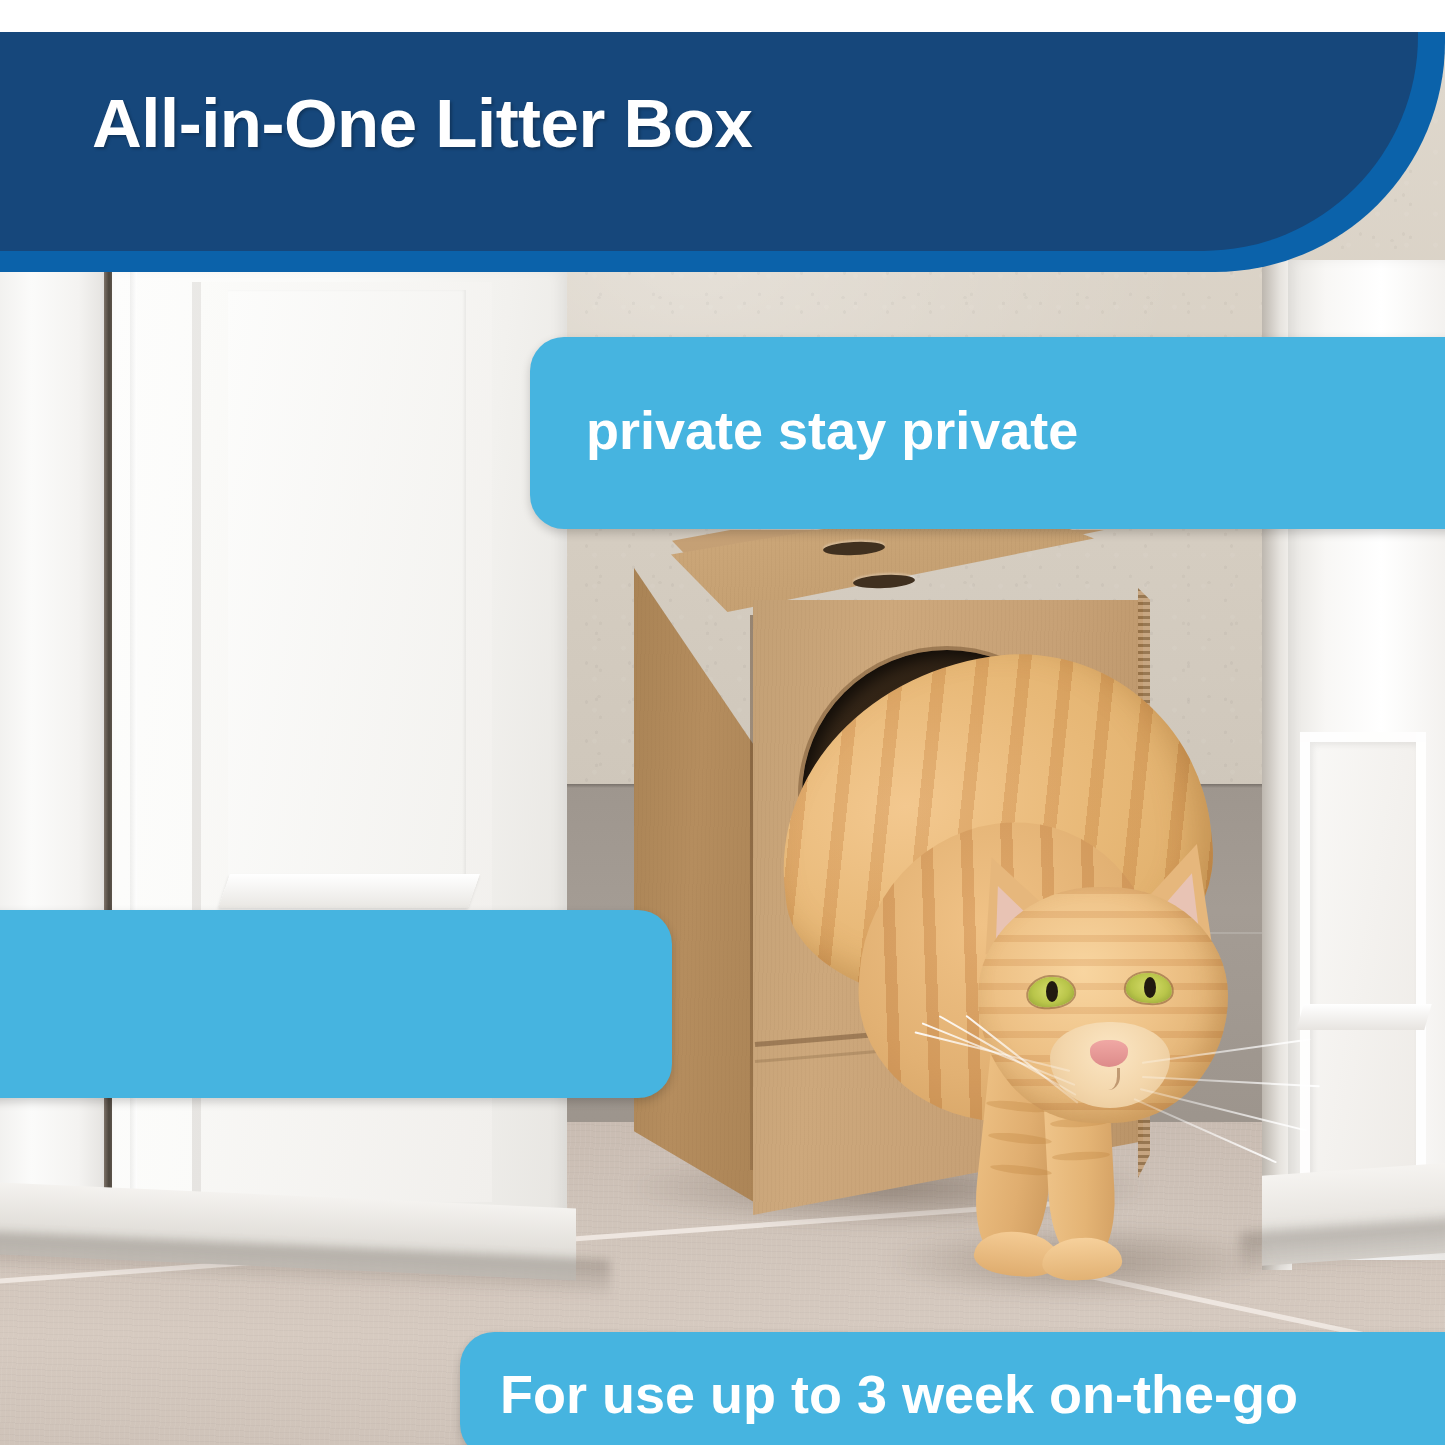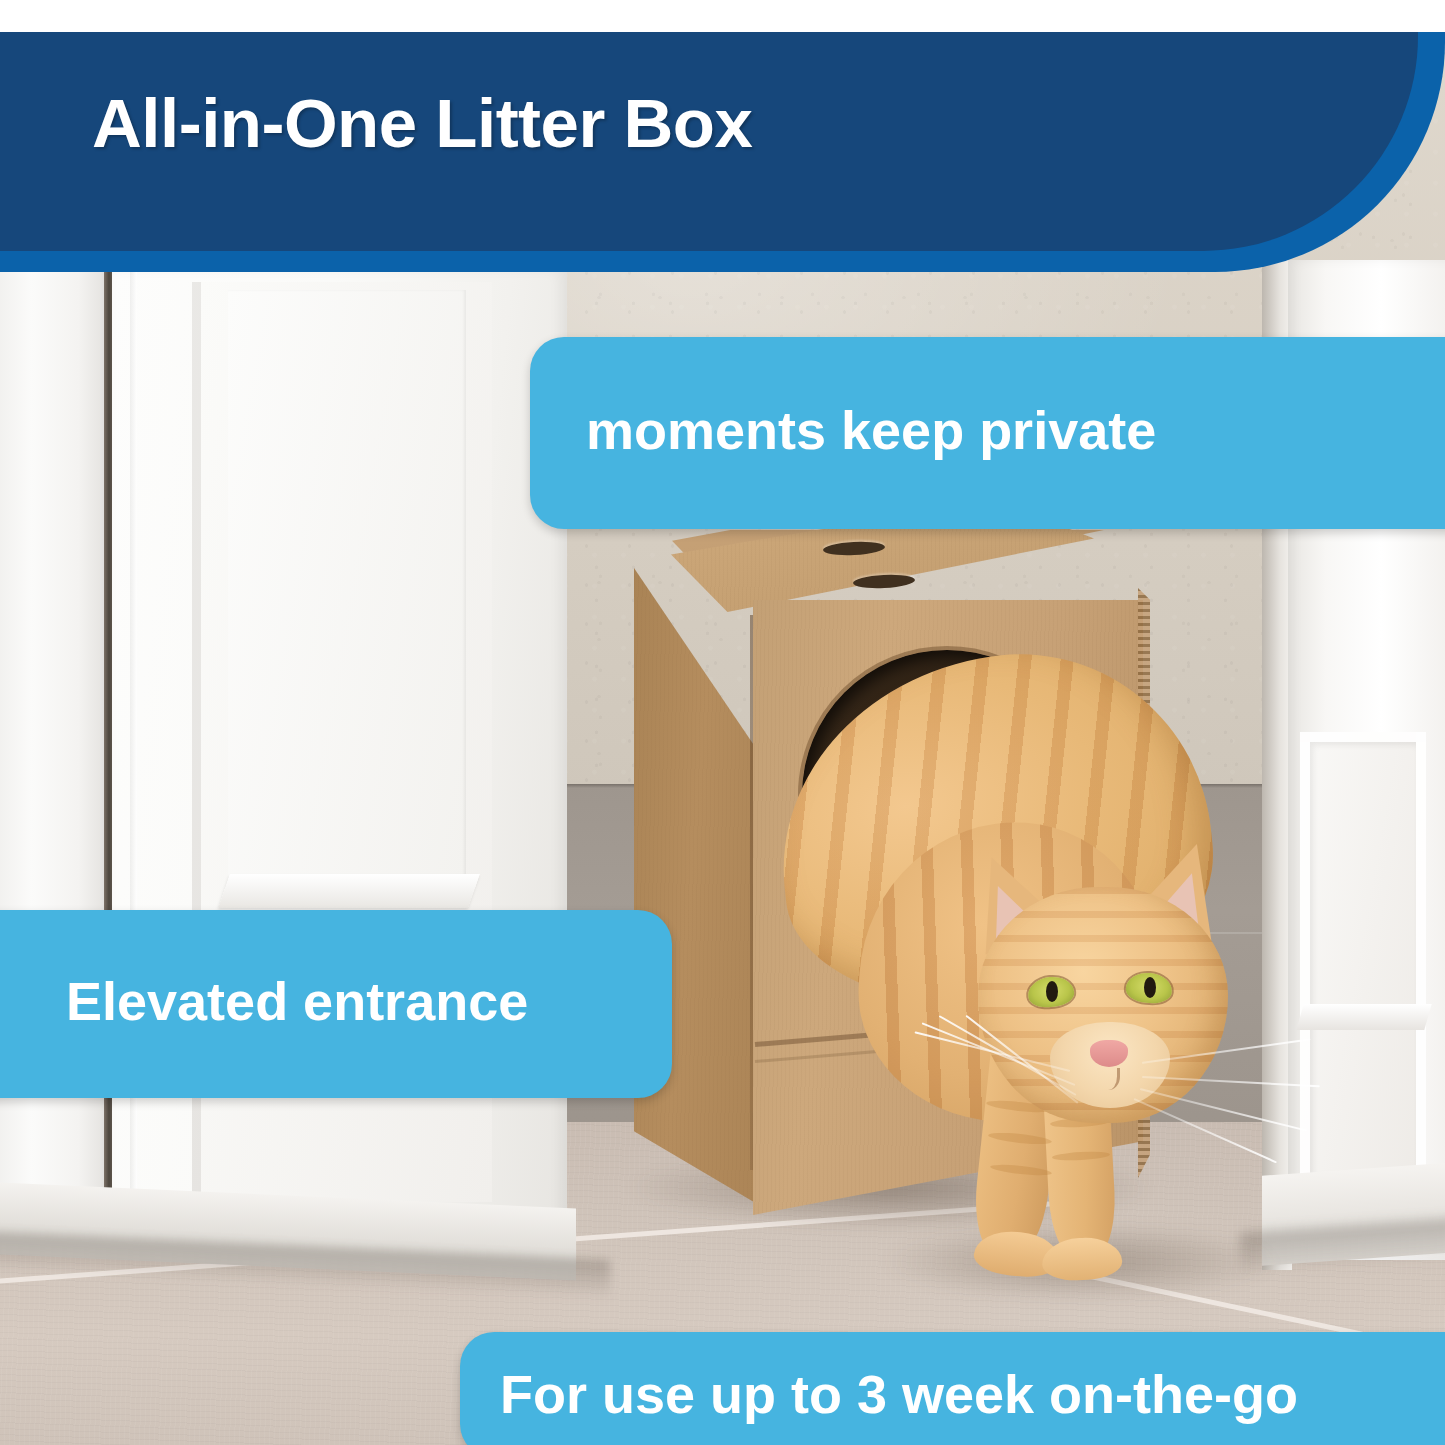--- a/index.html
+++ b/index.html
@@ -545,27 +545,26 @@
       <div class="whisker wr4"></div>
     </div>
   </div>
 
   <div class="banner-mid"></div>
   <div class="banner-top"></div>
   <div class="banner-title">All-in-One Litter Box</div>
 
   <div class="callout callout-1">
     <div>
-      <span>moments keep private</span>
+      <span>private stay private</span>
     </div>
   </div>
 
   <div class="callout callout-2">
     <div>
-      <span>Elevated entrance</span>
     </div>
   </div>
 
   <div class="callout callout-3">
     <span>For use up to 3 week on-the-go</span>
   </div>
 
 </div>
 
 </body></html>

